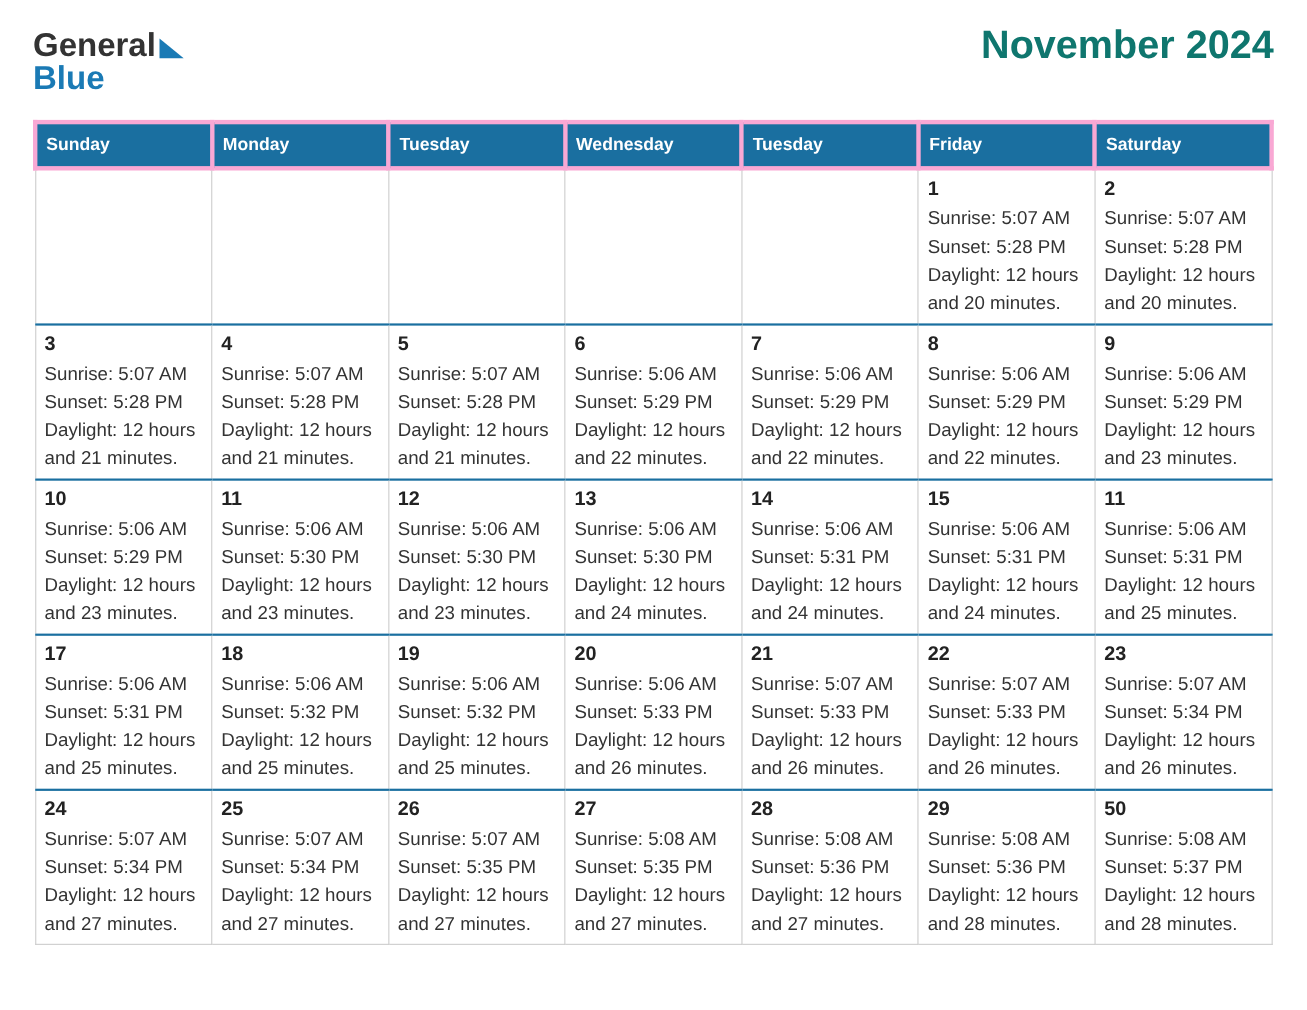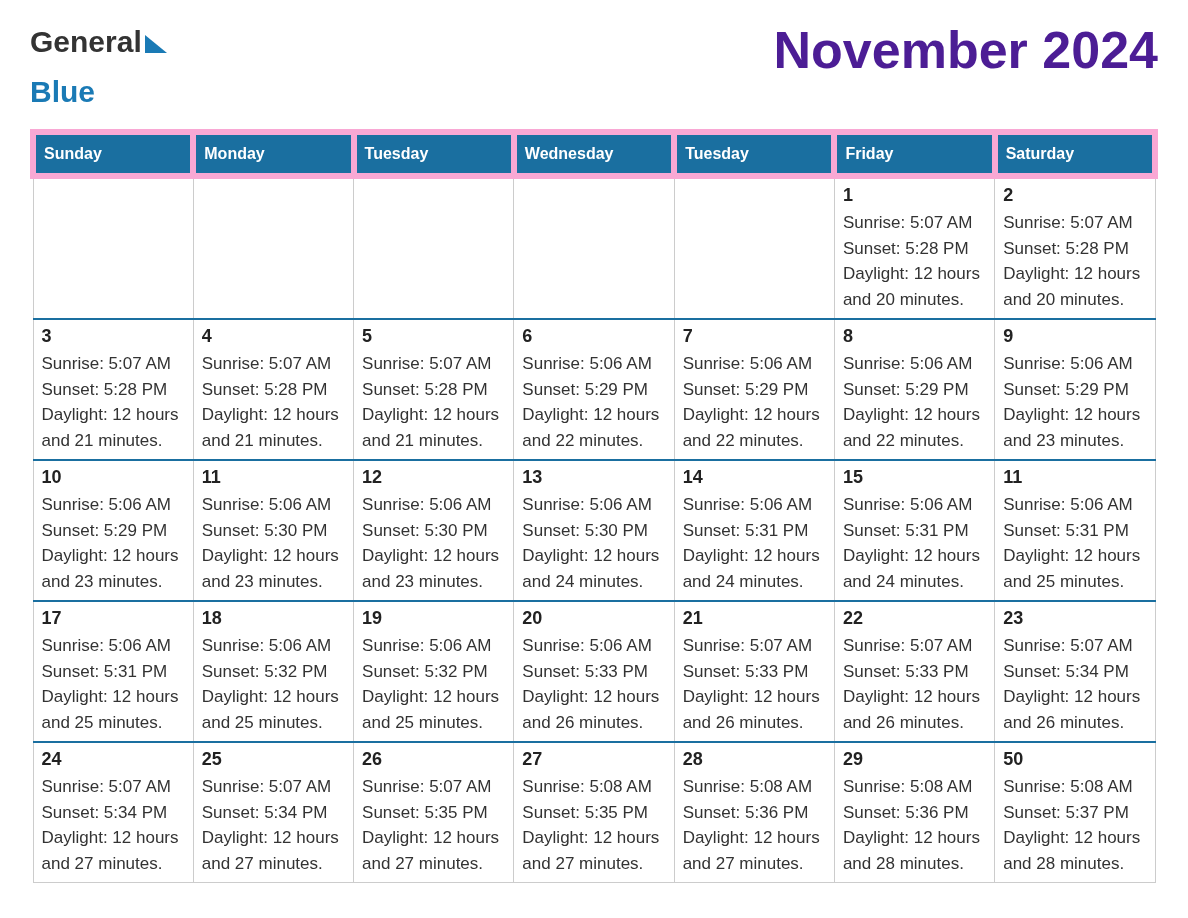--- a/index.html
+++ b/index.html
@@ -13,42 +13,42 @@
     .header {
       display: flex;
       justify-content: space-between;
       align-items: flex-start;
       margin-bottom: 20px;
     }
     .title-area {
       text-align: right;
     }
     .title-area h1 {
-      font-size: 52px;
-      font-weight: bold;
-      color: #4c1d95;
+      font-size: 36px;
+      font-weight: bold;
+      color: #0f766e;
     }
     .title-area h2 {
       font-size: 22px;
       font-weight: normal;
       color: #333;
     }
     table {
       width: 100%;
       border-collapse: collapse;
       table-layout: fixed;
     }
     thead tr th {
       background-color: #1a6fa0;
       color: #fff;
       padding: 10px 8px;
       font-size: 16px;
       font-weight: bold;
       text-align: left;
-      border: 6px solid #f9a8d4;
+      border: 4px solid #f9a8d4;
     }
     tbody tr td {
       border: 1px solid #ccc;
       border-top: 2px solid #1a6fa0;
       vertical-align: top;
       padding: 6px 8px;
       font-size: 13px;
       color: #333;
       height: 130px;
     }
@@ -61,21 +61,20 @@
     }
     .day-info {
       font-size: 17px;
       color: #333;
       line-height: 1.5;
     }
     .logo-wrapper {
       display: flex;
       flex-direction: column;
       padding-top: 5px;
-      gap: 20px;
     }
     .logo-top {
       display: flex;
       align-items: center;
     }
     .logo-general {
       font-size: 30px;
       font-weight: bold;
       color: #333;
     }

